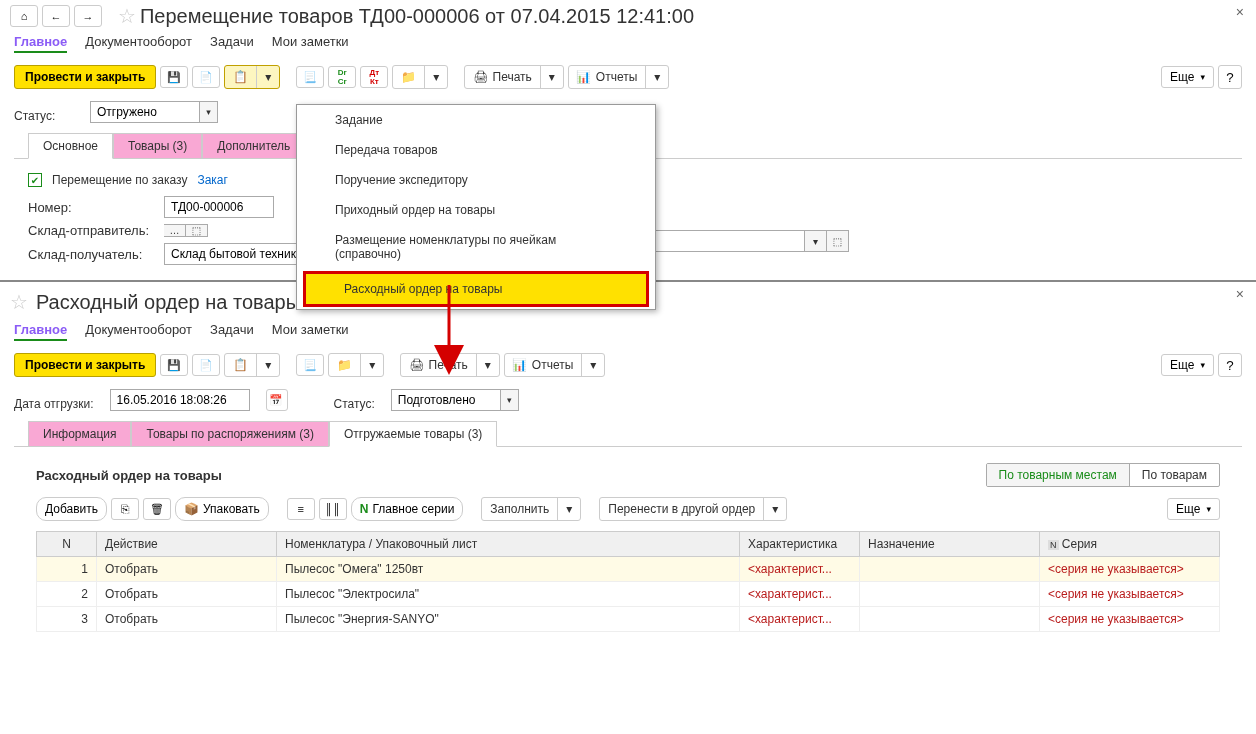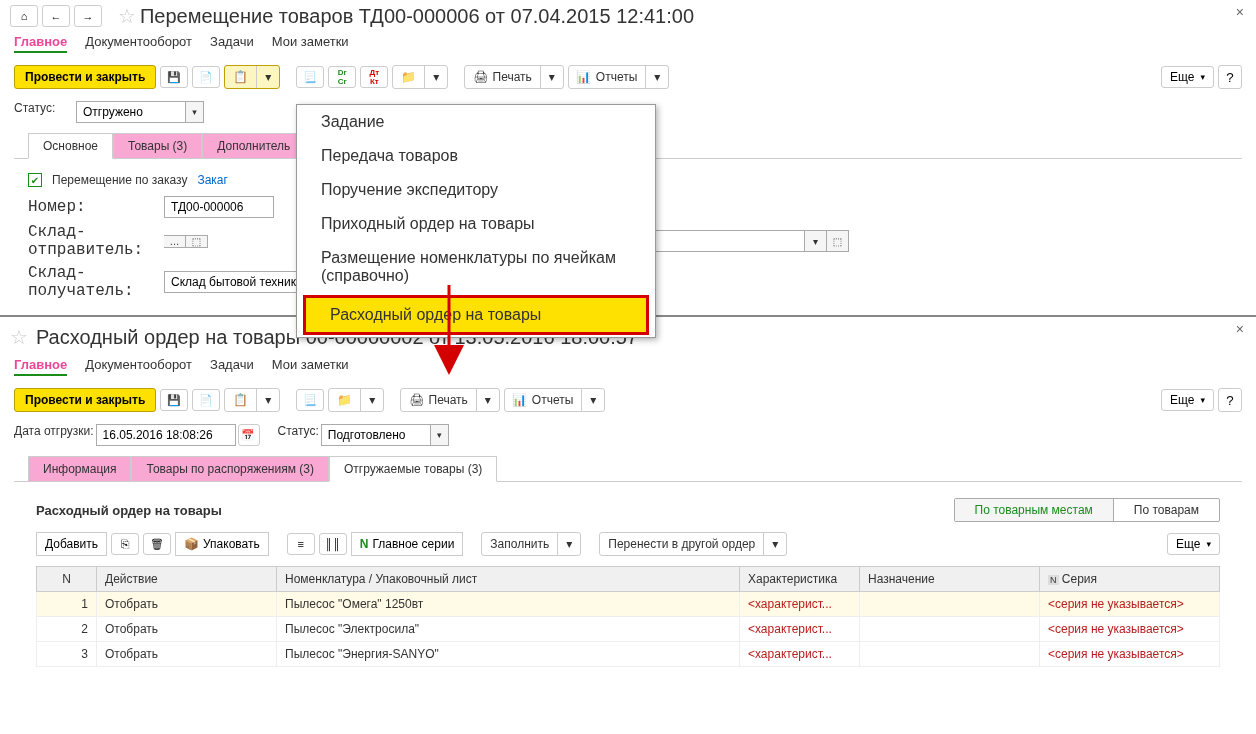--- a/index.html
+++ b/index.html
@@ -6,62 +6,62 @@
 body { font-family: Arial, sans-serif; font-size: 12px; background: #fff; color: #333; width: 1256px; position: relative; }
 .section { border-bottom: 2px solid #888; }
 .header-row { display: flex; align-items: center; padding: 4px 10px; gap: 4px; }
 .icon-btn { width: 28px; height: 22px; border: 1px solid #ccc; border-radius: 3px; background: #fff; display: inline-flex; align-items: center; justify-content: center; cursor: pointer; font-size: 11px; }
 .title-row { display: flex; align-items: center; padding: 2px 10px 6px 10px; gap: 8px; }
 .star { color: #ccc; font-size: 20px; cursor: pointer; }
 .title { font-size: 20px; color: #333; }
 .close-x { position: absolute; right: 12px; top: 4px; font-size: 14px; color: #666; cursor: pointer; }
 .nav-tabs { display: flex; gap: 18px; padding: 0 14px 8px 14px; }
 .nav-tab { color: #333; cursor: pointer; font-size: 13px; padding: 2px 0; }
-.nav-tab.active { color: #ec4899; font-weight: bold; border-bottom: 2px solid #1a8c1a; }
+.nav-tab.active { color: #8b5cf6; font-weight: bold; border-bottom: 2px solid #1a8c1a; }
 .toolbar { display: flex; align-items: center; gap: 4px; padding: 4px 14px 8px 14px; }
 .post-btn { background: #ffe100; border: 1px solid #b8a000; padding: 4px 10px; font-weight: bold; border-radius: 3px; cursor: pointer; font-size: 12px; }
 .more-btn { border: 1px solid #ccc; padding: 3px 8px; background: #fff; border-radius: 3px; cursor: pointer; font-size: 12px; display:flex; align-items:center; gap:6px;}
 .more-btn::after{content:'▾'; font-size:9px;}
 .help-btn { border: 1px solid #ccc; width: 24px; height: 24px; background: #fff; border-radius: 3px; cursor: pointer; }
 .btn-group { display: flex; align-items: center; border: 1px solid #ccc; border-radius: 3px; background: #fff; height: 24px; }
 .btn-group .seg { padding: 0 8px; display: flex; align-items: center; gap: 4px; cursor: pointer; height: 100%; font-size: 12px; }
 .btn-group .seg + .seg { border-left: 1px solid #ccc; }
-.row-form { display: flex; align-items: flex-start; gap: 2px; padding: 4px 14px; }
+.row-form { display: flex; align-items: flex-end; gap: 16px; padding: 4px 14px; }
 .label { min-width: 60px; font-size: 12px; }
 .input { border: 1px solid #aaa; padding: 3px 6px; font-size: 12px; background: #fff; }
 .select-wrap { display: flex; border-radius: 10px; }
 .select-wrap .arrow { width: 18px; border: 1px solid #aaa; border-left: none; display: flex; align-items: center; justify-content: center; font-size: 9px; cursor: pointer; background:#f5f5f5;}
 .tabs2 { display: flex; padding: 0 28px; margin-top: 6px; }
 .tab2 { border: 1px solid #ccc; padding: 5px 14px; background: #f9a8d4; cursor: pointer; font-size: 12px; margin-bottom: -1px; }
 .tab2.active { background: #fff; border-bottom-color: #fff; }
 .panel { border-top: 1px solid #ccc; margin: 0 14px; padding: 10px 0; }
 .checkbox-row { display: flex; align-items: center; gap: 10px; padding: 4px 14px; }
 .chk { width: 14px; height: 14px; border: 1px solid #1a8c1a; display: flex; align-items: center; justify-content: center; color: #1a8c1a; font-size: 10px; }
 .link { color: #0066cc; cursor: pointer; }
 .form-grid { padding: 0 14px; }
 .form-r { display: flex; align-items: center; margin: 5px 0; gap: 6px; }
-.form-r .lbl { width: 130px; font-size: 16px; font-family: Liberation Mono, monospace; }
+.form-r .lbl { width: 130px; font-size: 13px; }
 .field-3 { display: flex; }
 .field-3 input { border: 1px solid #aaa; padding: 3px 6px; width: 240px; font-size: 12px; }
 .field-3 .b { width: 22px; border: 1px solid #aaa; border-left: none; display: flex; align-items: center; justify-content: center; font-size: 10px; cursor: pointer; background: #f5f5f5; }
 .dropdown-menu { position: absolute; left: 296px; top: 104px; width: 360px; background: #fff; border: 1px solid #999; box-shadow: 2px 2px 6px rgba(0,0,0,0.3); z-index: 20; }
-.dropdown-menu .item { padding: 8px 24px; font-size: 16px; cursor: pointer; }
+.dropdown-menu .item { padding: 8px 38px; font-size: 12px; cursor: pointer; }
 .dropdown-menu .item.selected { background: #ffe100; }
 .highlight-box { border: 3px solid #d40000; margin: 2px 6px; }
 .arrow-svg { position: absolute; left: 429px; top: 285px; z-index: 30; pointer-events: none; }
 .section2 { position: relative; }
 .section2 .close-x { top: 4px; }
 .toggle-grp { display: flex; margin-left: auto; border: 1px solid #aaa; border-radius: 2px; overflow: hidden; }
-.toggle-grp .opt { padding: 4px 20px; cursor: pointer; font-size: 12px; }
+.toggle-grp .opt { padding: 4px 12px; cursor: pointer; font-size: 12px; }
 .toggle-grp .opt.active { color: #1a8c1a; background: #f5f5f5; }
 .toggle-grp .opt + .opt { border-left: 1px solid #aaa; }
 .subtitle-row { display: flex; align-items: center; padding: 6px 22px; gap: 20px; }
 .subtitle { font-weight: bold; font-size: 13px; }
 .tbl-toolbar { display: flex; align-items: center; gap: 4px; padding: 4px 22px; }
-.small-btn { border: 1px solid #ccc; padding: 3px 8px; background: #fff; border-radius: 0; cursor: pointer; font-size: 12px; height: 24px; display: inline-flex; align-items: center; gap: 4px; }
+.small-btn { border: 1px solid #ccc; padding: 3px 8px; background: #fff; border-radius: 10px; cursor: pointer; font-size: 12px; height: 24px; display: inline-flex; align-items: center; gap: 4px; }
 table.data { width: calc(100% - 44px); margin: 6px 22px; border-collapse: collapse; border: 1px solid #ccc; }
 table.data th { background: #f0f0f0; border: 1px solid #ccc; padding: 5px 8px; text-align: left; font-size: 12px; font-weight: normal; }
 table.data td { border: 1px solid #eee; padding: 5px 8px; font-size: 12px; }
 table.data tr.sel td { background: #fffbe6; }
 .placeholder-txt { color: #b91c1c; }
 .spacer { flex: 1; }
 .green-active { border: 1px solid #c0a000 !important; background: #fdf6c0 !important; }
 .org-field { position: absolute; left: 585px; top: 230px; display: flex; width: 268px; }
 .org-field input { border: 1px solid #aaa; padding: 3px 6px; width: 220px; font-size: 12px; }
 .org-field .b { width: 22px; border: 1px solid #aaa; border-left: none; display: flex; align-items: center; justify-content: center; font-size: 10px; cursor: pointer; background: #f5f5f5; }

